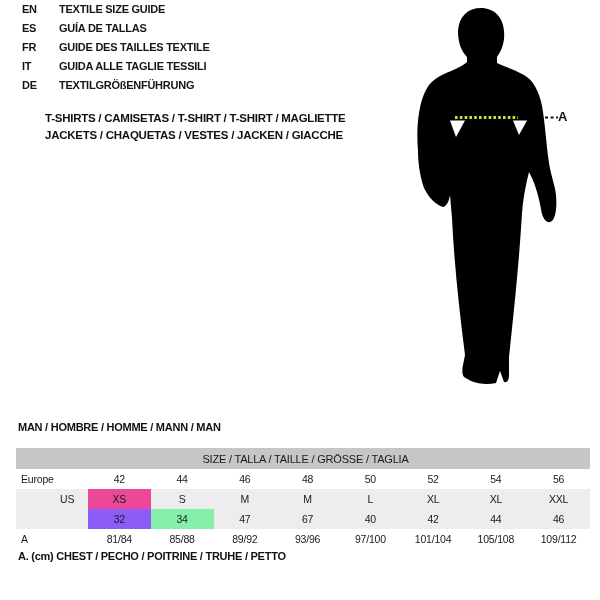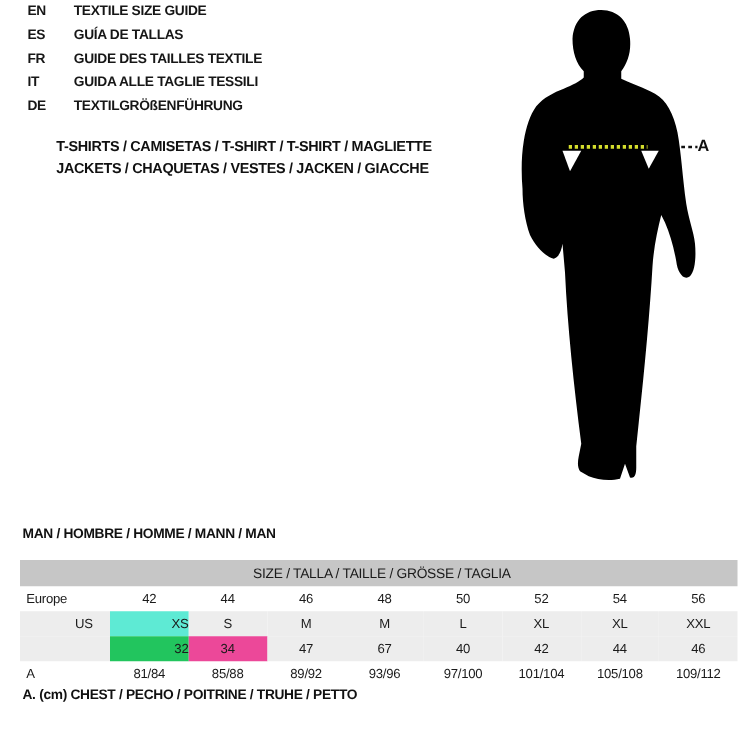--- a/index.html
+++ b/index.html
@@ -219,33 +219,33 @@
       <td>44</td>
       <td>46</td>
       <td>48</td>
       <td>50</td>
       <td>52</td>
       <td>54</td>
       <td>56</td>
     </tr>
     <tr class="r1">
       <td class="row-label" style="background: rgb(237, 237, 237); padding-left: 44px;">US</td>
-      <td style="background: #5eead4; text-align: right;">XS</td>
+      <td style="background: #ec4899;">XS</td>
       <td style="background: rgb(237, 237, 237);">S</td>
       <td style="background: rgb(237, 237, 237);">M</td>
       <td style="background: rgb(237, 237, 237);">M</td>
       <td style="background: rgb(237, 237, 237);">L</td>
       <td style="background: rgb(237, 237, 237);">XL</td>
       <td style="background: rgb(237, 237, 237);">XL</td>
       <td style="background: rgb(237, 237, 237);">XXL</td>
     </tr>
     <tr class="r2">
       <td class="row-label" style="background: rgb(237, 237, 237);"></td>
-      <td style="background: #22c55e; text-align: right;">32</td>
-      <td style="background: #ec4899;">34</td>
+      <td style="background: #8b5cf6;">32</td>
+      <td style="background: #86efac;">34</td>
       <td style="background: rgb(237, 237, 237);">47</td>
       <td style="background: rgb(237, 237, 237);">67</td>
       <td style="background: rgb(237, 237, 237);">40</td>
       <td style="background: rgb(237, 237, 237);">42</td>
       <td style="background: rgb(237, 237, 237);">44</td>
       <td style="background: rgb(237, 237, 237);">46</td>
     </tr>
     <tr class="r3">
       <td class="row-label">A</td>
       <td>81/84</td>

